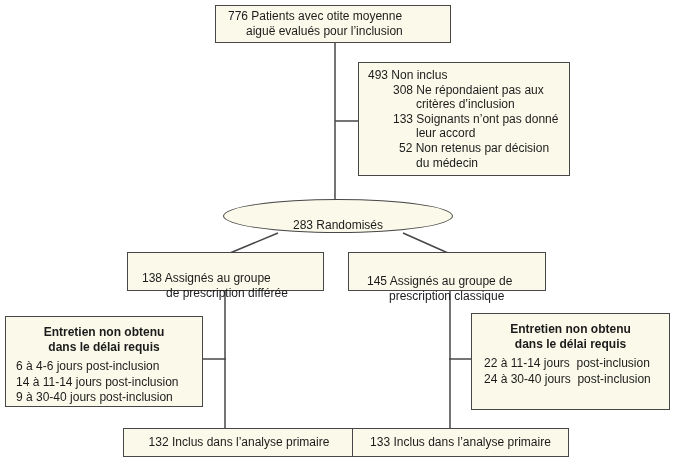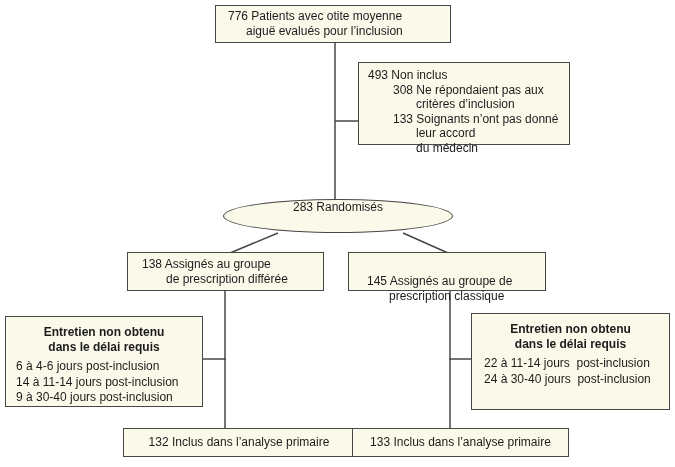--- a/index.html
+++ b/index.html
@@ -13,32 +13,32 @@
   .box{
     position:absolute;box-sizing:border-box;
     background:var(--box-fill,#fbfaea);border:1.5px solid var(--box-border,#474747);
     line-height:15px;
   }
   .ln{white-space:pre;}
   
   .top-box{left:215px;top:5px;width:236px;height:38px;padding:3px 0 7px 12px;}
   .top-box .ind{padding-left:18px;}
   
-  .excl-box{left:358px;top:62px;width:212px;height:83px;padding:5px 0 0 9px;line-height:14.6px;}
+  .excl-box{left:358px;top:62px;width:212px;height:114px;padding:5px 0 0 9px;line-height:14.6px;}
   .excl-box .i1{padding-left:25px;}
   .excl-box .i1b{padding-left:31px;}
   .excl-box .i2{padding-left:48px;}
   
   .ellipse{
     position:absolute;left:223px;top:199px;width:230px;height:34px;box-sizing:border-box;
     background:var(--box-fill,#fbfaea);border:1.5px solid var(--box-border,#474747);
-    border-radius:50%;display:flex;align-items:flex-start;justify-content:center;
+    border-radius:50%;display:flex;align-items:flex-end;justify-content:center;
   }
   
-  .assign-left{left:127px;top:252px;width:197px;height:39px;padding:4px 0 0 14px;}
+  .assign-left{left:127px;top:252px;width:197px;height:39px;padding:18px 0 0 14px;}
   .assign-left .ind{padding-left:24px;}
   .assign-right{left:348px;top:252px;width:198px;height:39px;padding:21px 0 0 18px;}
   .assign-right .ind{padding-left:22px;}
   
   .entr{padding-top:8px;}
   .entr .hdr{font-weight:bold;text-align:center;line-height:15px;}
   .entr .items{margin-top:4px;padding-left:10px;line-height:15.5px;}
   .entr-left{left:5px;top:316px;width:198px;height:91px;}
   .entr-right{left:471px;top:313px;width:199px;height:97px;}
   .entr-right .items{padding-left:12px;}
@@ -67,20 +67,21 @@
     <div class="ln">776 Patients avec otite moyenne</div>
     <div class="ln ind">aiguë evalués pour l’inclusion</div>
   </div>
 
   <div class="box excl-box">
     <div class="ln">493 Non inclus</div>
     <div class="ln i1">308 Ne répondaient pas aux</div>
     <div class="ln i2">critères d’inclusion</div>
     <div class="ln i1">133 Soignants n’ont pas donné</div>
     <div class="ln i2">leur accord</div>
+    <div class="ln i1b">52 Non retenus par décision</div>
     <div class="ln i2">du médecin</div>
   </div>
 
   <div class="ellipse">
     <span class="ln">283 Randomisés</span>
   </div>
 
   <div class="box assign-left">
     <div class="ln">138 Assignés au groupe</div>
     <div class="ln ind">de prescription différée</div>

